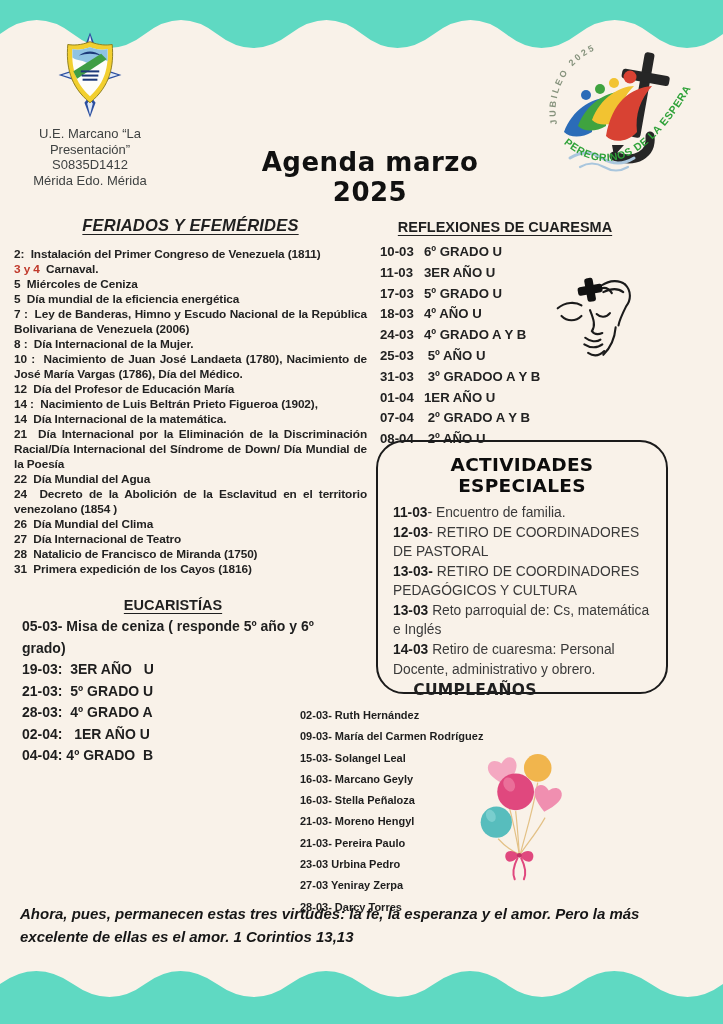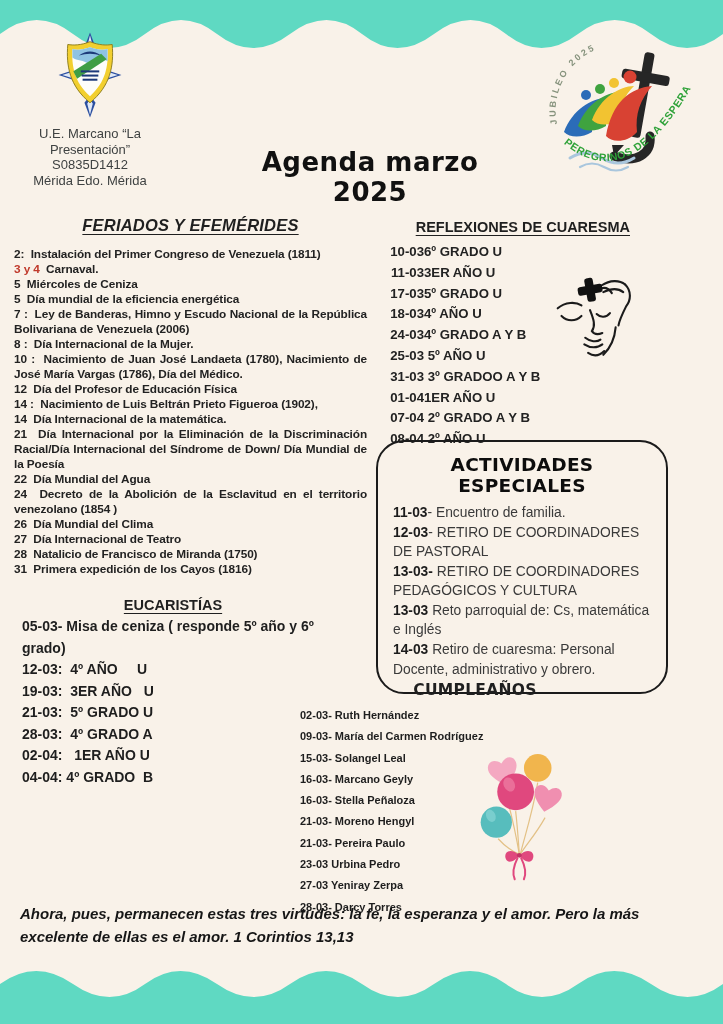--- a/index.html
+++ b/index.html
@@ -28,24 +28,24 @@
   
   .feriados{left:14px;top:216px;width:353px;}
   .feriados h2{text-align:center;font-style:italic;font-size:16.5px;letter-spacing:.2px;
                text-decoration:underline;text-underline-offset:3px;margin-bottom:12px;}
   .fer-item{font-size:11.8px;line-height:15px;font-weight:700;text-align:justify;letter-spacing:-.1px;color:#222;}
   .fer-date{font-weight:700;}
   .red-date .fer-date{color:var(--red);}
 
   
   .reflexiones{left:380px;top:219px;width:250px;}
-  .reflexiones h2{font-size:14.5px;text-align:right;white-space:nowrap;
+  .reflexiones h2{font-size:14.5px;text-align:center;white-space:nowrap;
                   text-decoration:underline;text-underline-offset:3px;margin-bottom:7px;}
   .ref-row{display:flex;font-size:13.2px;font-weight:700;line-height:20.8px;color:#222;}
-  .ref-date{width:44px;flex:none;text-align:right;}
+  .ref-date{width:44px;flex:none;}
   .ref-text{white-space:pre;}
 
   
   .face{left:552px;top:276px;}
 
   
   .actividades{left:376px;top:440px;width:292px;border:2px solid #1b1b1b;border-radius:28px;
                padding:10px 15px 13px 15px;background:transparent;}
   .actividades h2{font-family:"DejaVu Sans",sans-serif;font-size:18.5px;letter-spacing:.3px;
                   text-align:center;margin:2px 0 7px 0;color:#0d0d0d;}
@@ -141,21 +141,21 @@
   <section class="abs feriados">
     <h2>FERIADOS Y EFEMÉRIDES</h2>
     <div>
         <p class="fer-item"><span class="fer-date">2:</span>&nbsp; <span>Instalación del Primer Congreso de Venezuela (1811)</span></p>
         <p class="fer-item red-date"><span class="fer-date">3 y 4</span>&nbsp; <span>Carnaval.</span></p>
         <p class="fer-item"><span class="fer-date">5</span>&nbsp; <span>Miércoles de Ceniza</span></p>
         <p class="fer-item"><span class="fer-date">5</span>&nbsp; <span>Día mundial de la eficiencia energética</span></p>
         <p class="fer-item"><span class="fer-date">7 :</span>&nbsp; <span>Ley de Banderas, Himno y Escudo Nacional de la República Bolivariana de Venezuela (2006)</span></p>
         <p class="fer-item"><span class="fer-date">8 :</span>&nbsp; <span>Día Internacional de la Mujer.</span></p>
         <p class="fer-item"><span class="fer-date">10 :</span>&nbsp; <span>Nacimiento de Juan José Landaeta (1780), Nacimiento de José María Vargas (1786), Día del Médico.</span></p>
-        <p class="fer-item"><span class="fer-date">12</span>&nbsp; <span>Día del Profesor de Educación Física</span></p>
+        <p class="fer-item"><span class="fer-date">12</span>&nbsp; <span>Día del Profesor de Educación María</span></p>
         <p class="fer-item"><span class="fer-date">14 :</span>&nbsp; <span>Nacimiento de Luis Beltrán Prieto Figueroa (1902),</span></p>
         <p class="fer-item"><span class="fer-date">14</span>&nbsp; <span>Día Internacional de la matemática.</span></p>
         <p class="fer-item"><span class="fer-date">21</span>&nbsp; <span>Día Internacional por la Eliminación de la Discriminación Racial/Día Internacional del Síndrome de Down/ Día Mundial de la Poesía</span></p>
         <p class="fer-item"><span class="fer-date">22</span>&nbsp; <span>Día Mundial del Agua</span></p>
         <p class="fer-item"><span class="fer-date">24</span>&nbsp; <span>Decreto de la Abolición de la Esclavitud en el territorio venezolano (1854 )</span></p>
         <p class="fer-item"><span class="fer-date">26</span>&nbsp; <span>Día Mundial del Clima</span></p>
         <p class="fer-item"><span class="fer-date">27</span>&nbsp; <span>Día Internacional de Teatro</span></p>
         <p class="fer-item"><span class="fer-date">28</span>&nbsp; <span>Natalicio de Francisco de Miranda (1750)</span></p>
         <p class="fer-item"><span class="fer-date">31</span>&nbsp; <span>Primera expedición de los Cayos (1816)</span></p>
       </div>
@@ -236,21 +236,20 @@
         <p class="act-item"><span class="act-date">13-03-</span><span> RETIRO DE COORDINADORES PEDAGÓGICOS Y CULTURA</span></p>
         <p class="act-item"><span class="act-date">13-03</span><span> Reto parroquial de: Cs, matemática e Inglés</span></p>
         <p class="act-item"><span class="act-date">14-03</span><span> Retiro de cuaresma: Personal Docente, administrativo y obrero.</span></p>
       </div>
   </section>
 
   <section class="abs eucaristias">
     <h2>EUCARISTÍAS</h2>
     <div>
         <div class="euc-row"><span>05-03- Misa de ceniza ( responde 5º año y 6º grado)</span></div>
-        <div class="euc-row"><span>12-03:  4º AÑO     U</span></div>
         <div class="euc-row"><span>19-03:  3ER AÑO   U</span></div>
         <div class="euc-row"><span>21-03:  5º GRADO U</span></div>
         <div class="euc-row"><span>28-03:  4º GRADO A</span></div>
         <div class="euc-row"><span>02-04:   1ER AÑO U</span></div>
         <div class="euc-row"><span>04-04: 4º GRADO  B</span></div>
       </div>
   </section>
 
   <h2 class="abs cumple-heading">CUMPLEAÑOS</h2>
   <div class="abs cumple-list">

